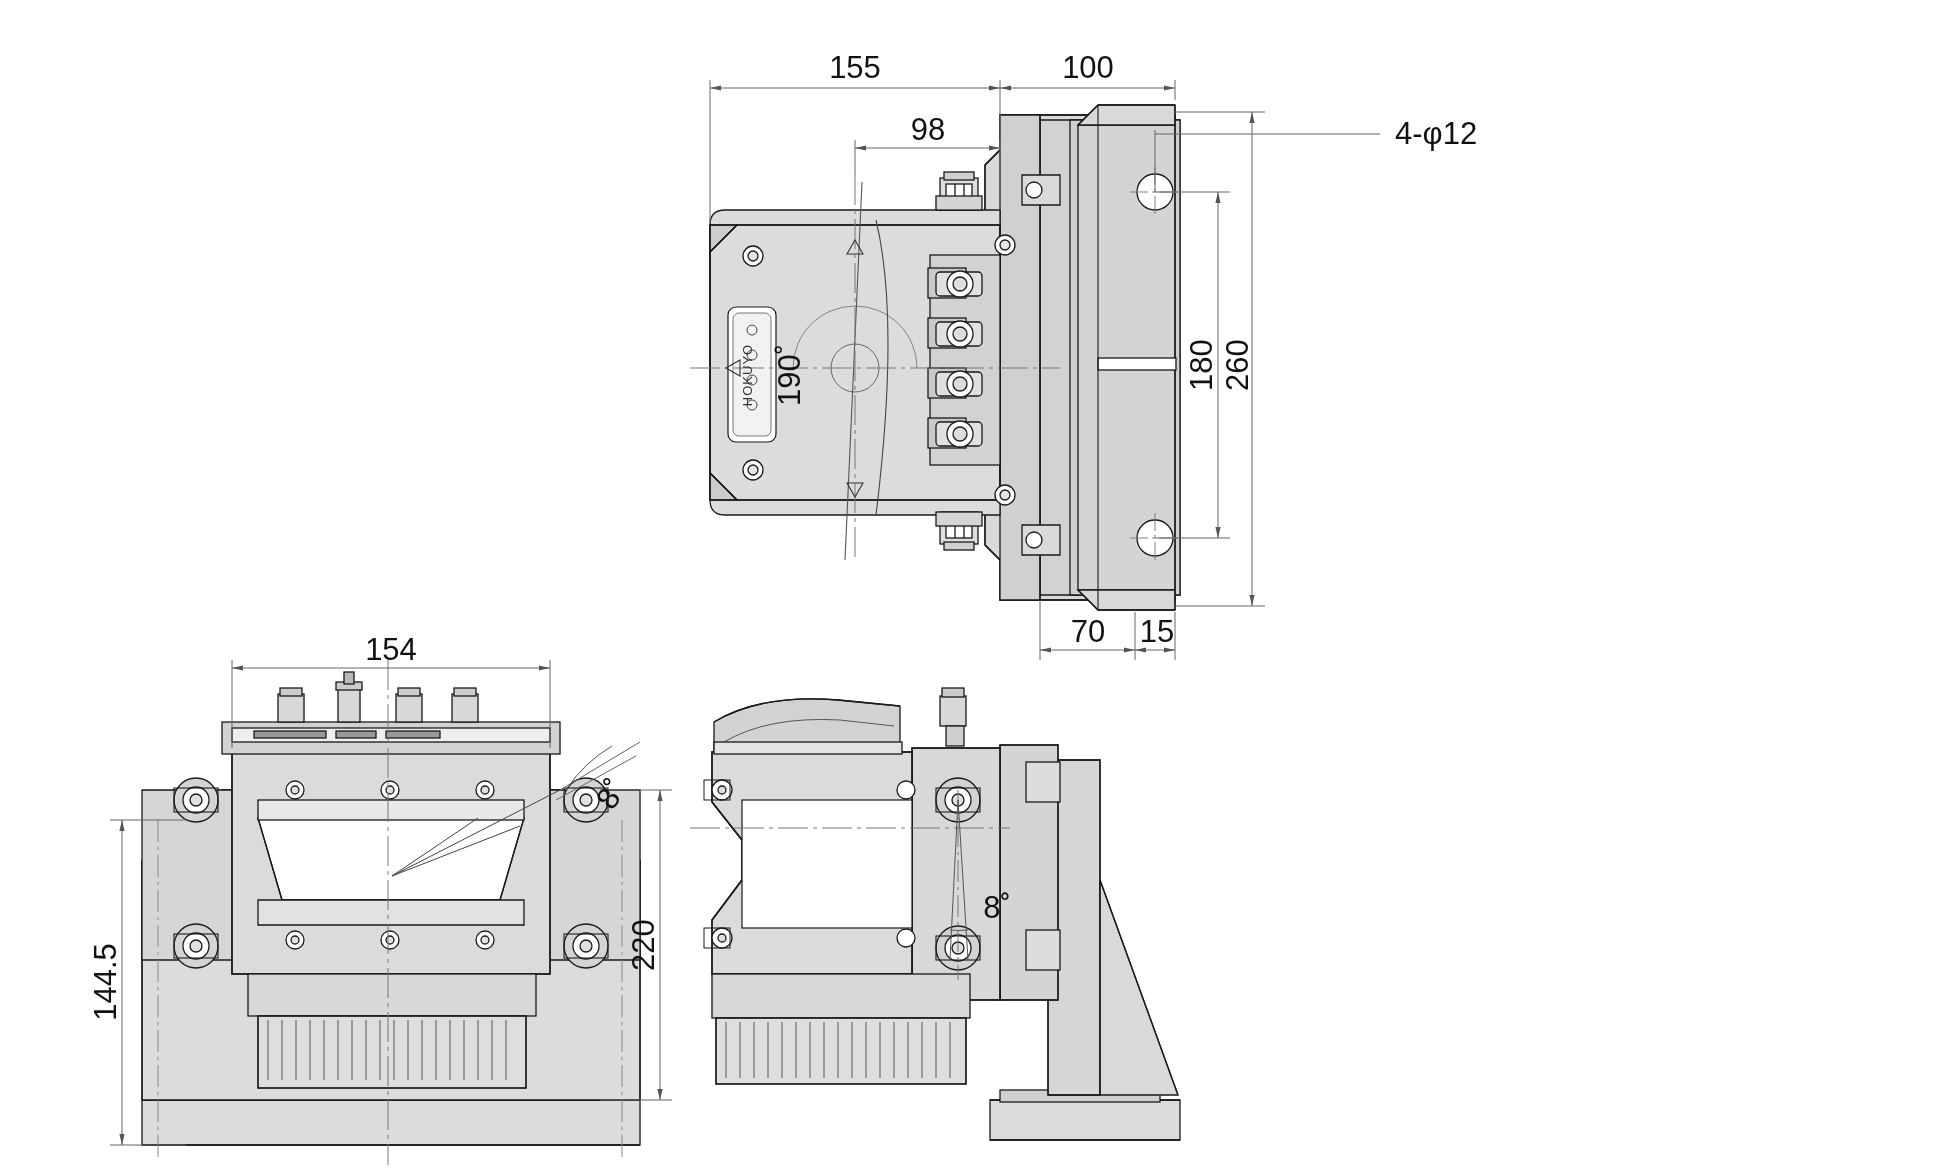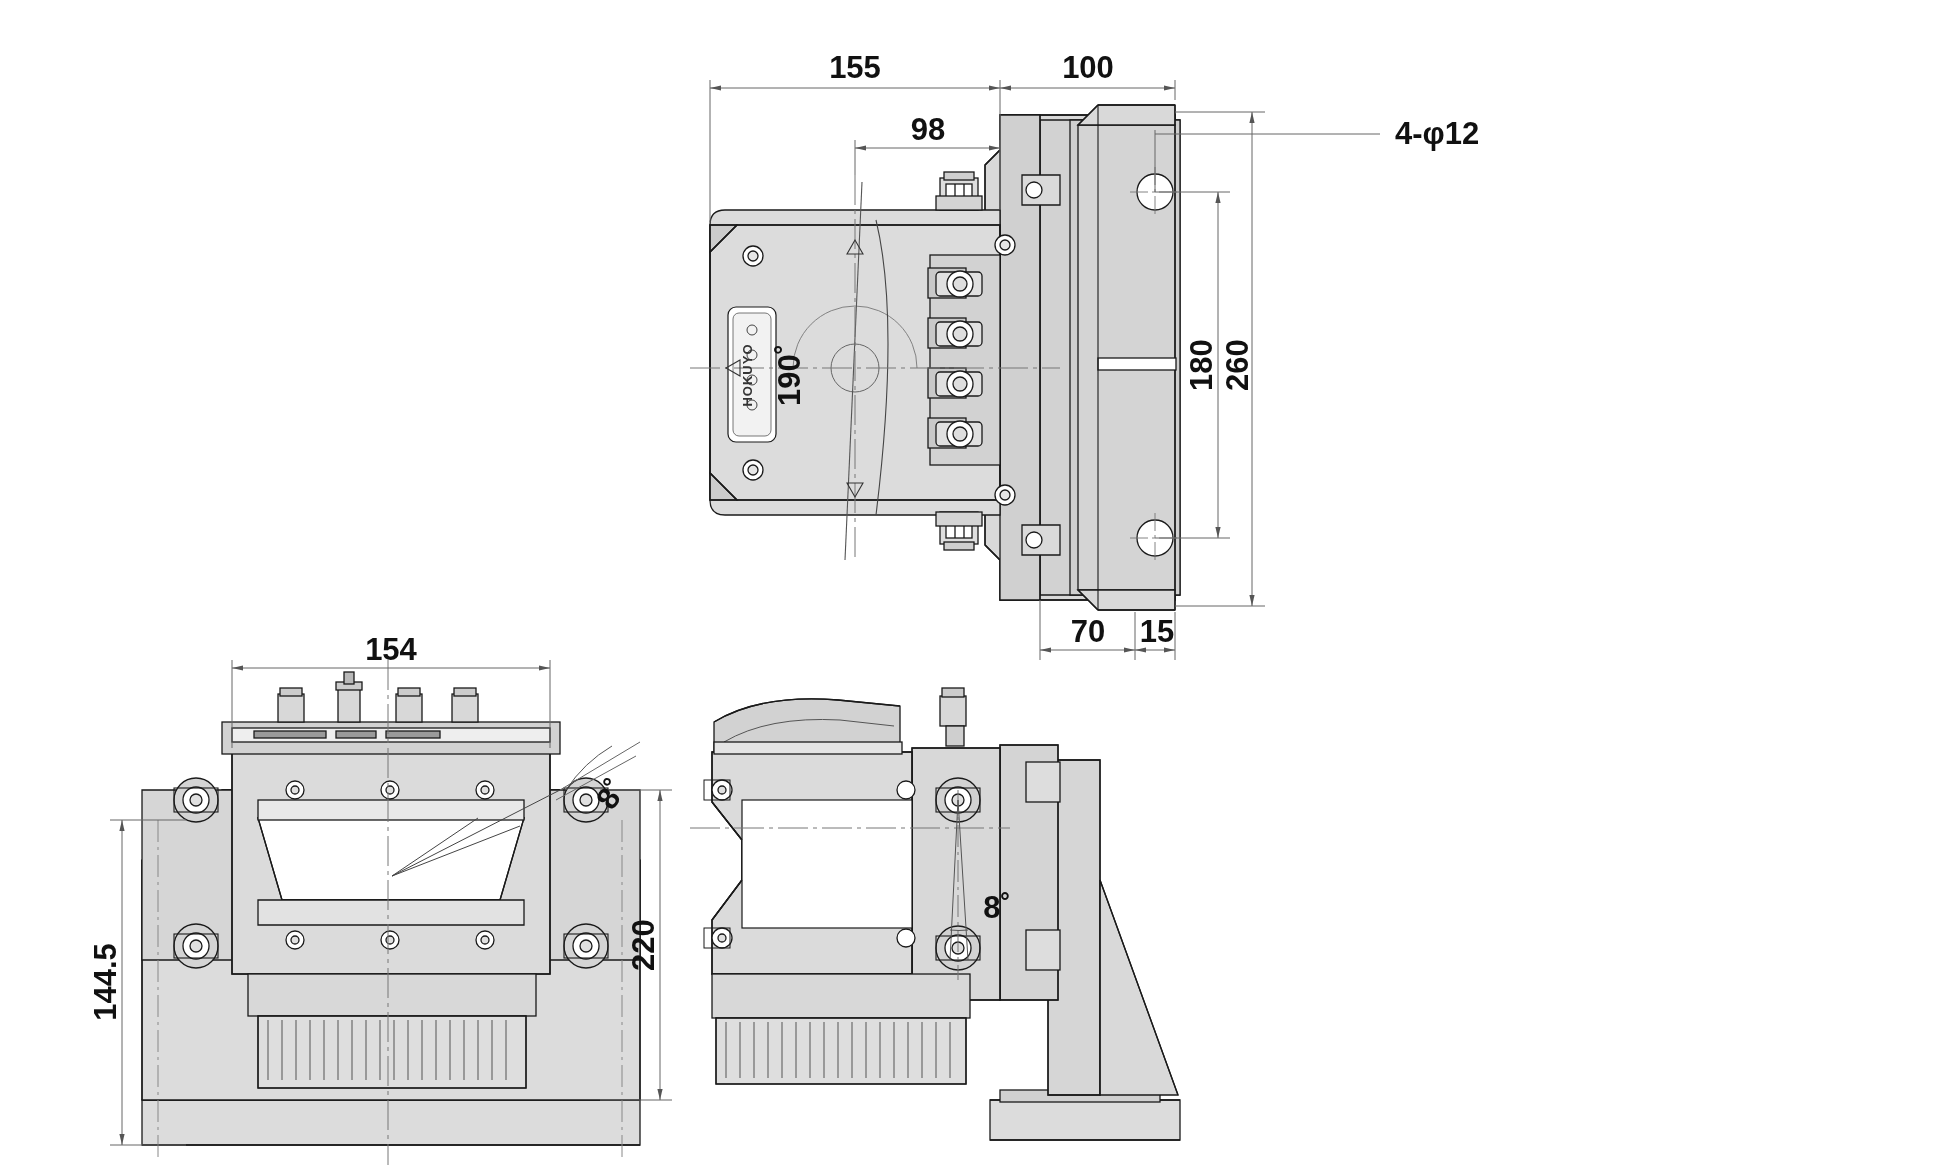--- a/index.html
+++ b/index.html
@@ -1,18 +1,18 @@
 <!DOCTYPE html>
 <html><head>
 <meta charset="utf-8">
 <style>
   html,body{margin:0;padding:0;background:#fff;}
   body{width:1945px;height:1176px;position:relative;overflow:hidden;
        font-family:"Liberation Sans","DejaVu Sans",sans-serif;color:#111;}
-  .drawing{position:absolute;left:0;top:0;width:1945px;height:1176px;font-weight:bold;}
+  .drawing{position:absolute;left:0;top:0;width:1945px;height:1176px;}
   svg{display:block;}
   .dimtxt{font-family:"Liberation Sans","DejaVu Sans",sans-serif;font-size:31px;fill:#111;}
   .brandtxt{font-family:"Liberation Sans","DejaVu Sans",sans-serif;font-size:13px;fill:#333;letter-spacing:1px;}
 </style>
 </head>
 <body>
 
 <div class="drawing">
 <svg width="1945" height="1176" viewBox="0 0 1945 1176" xmlns="http://www.w3.org/2000/svg">
   <defs>

